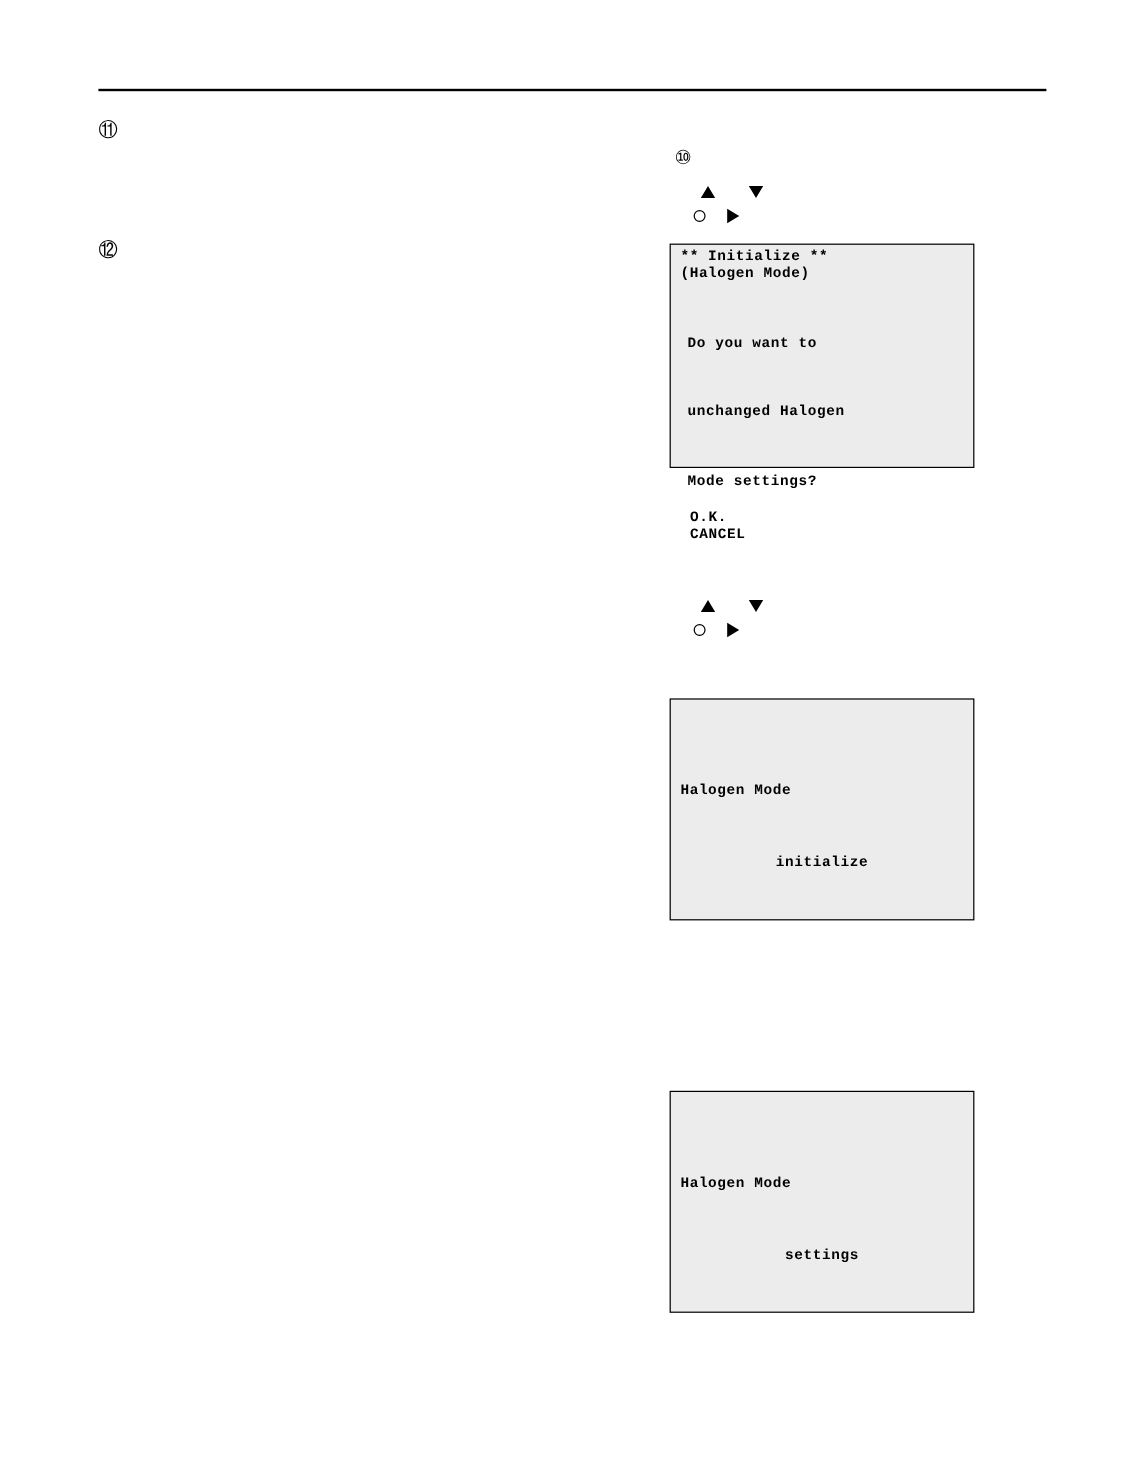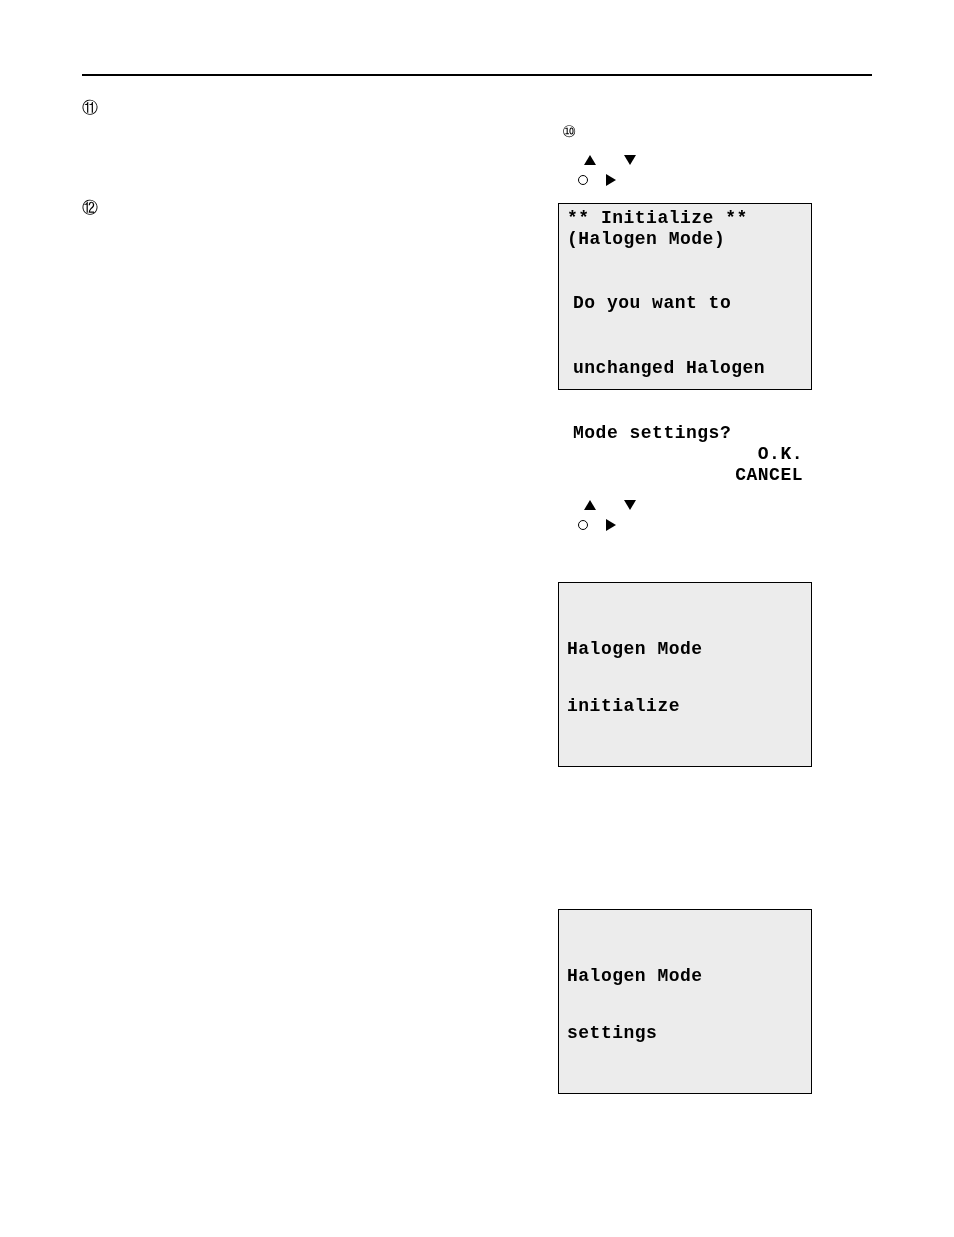--- a/index.html
+++ b/index.html
@@ -50,34 +50,34 @@
   .ar1b { left: 578px; top: 174px; }
   .ar2a { left: 584px; top: 500px; }
   .ar2b { left: 578px; top: 519px; }
   .box {
     position: absolute;
     left: 558px;
     width: 254px;
     border: 1px solid #000;
     background: #ececec;
     font-family: "Courier New", Courier, monospace;
-    font-size: 18px;
+    font-size: 12px;
     font-weight: bold;
     letter-spacing: 0.5px;
     line-height: 1.15;
     padding: 6px 8px 8px 8px;
     box-sizing: border-box;
   }
   .box1 { top: 203px; height: 187px; padding-top: 4px;}
   .box2 { top: 582px; height: 185px; }
   .box3 { top: 909px; height: 185px; }
-  .box2 .l1, .box3 .l1 { margin-top: 50px; }
-  .box2 .l2, .box3 .l2 { margin-top: 36px; }
+  .box2 .l1, .box3 .l1 { margin-top: 64px; }
+  .box2 .l2, .box3 .l2 { margin-top: 46px; text-align: center; }
   .box1 .l2 { margin-top: 18px; }
-  .box1 .l3 { margin-top: 1px; padding-left: 8px; text-align: right;}
+  .box1 .l3 { margin-top: 16px; padding-left: 8px;}
   .box1 .q { padding-left: 6px; margin-top: 44px; }
   .tri-up, .tri-down, .tri-right {
     display: inline-block;
     width: 0;
     height: 0;
   }
   .tri-up {
     border-left: 6px solid transparent;
     border-right: 6px solid transparent;
     border-bottom: 10px solid #000;

